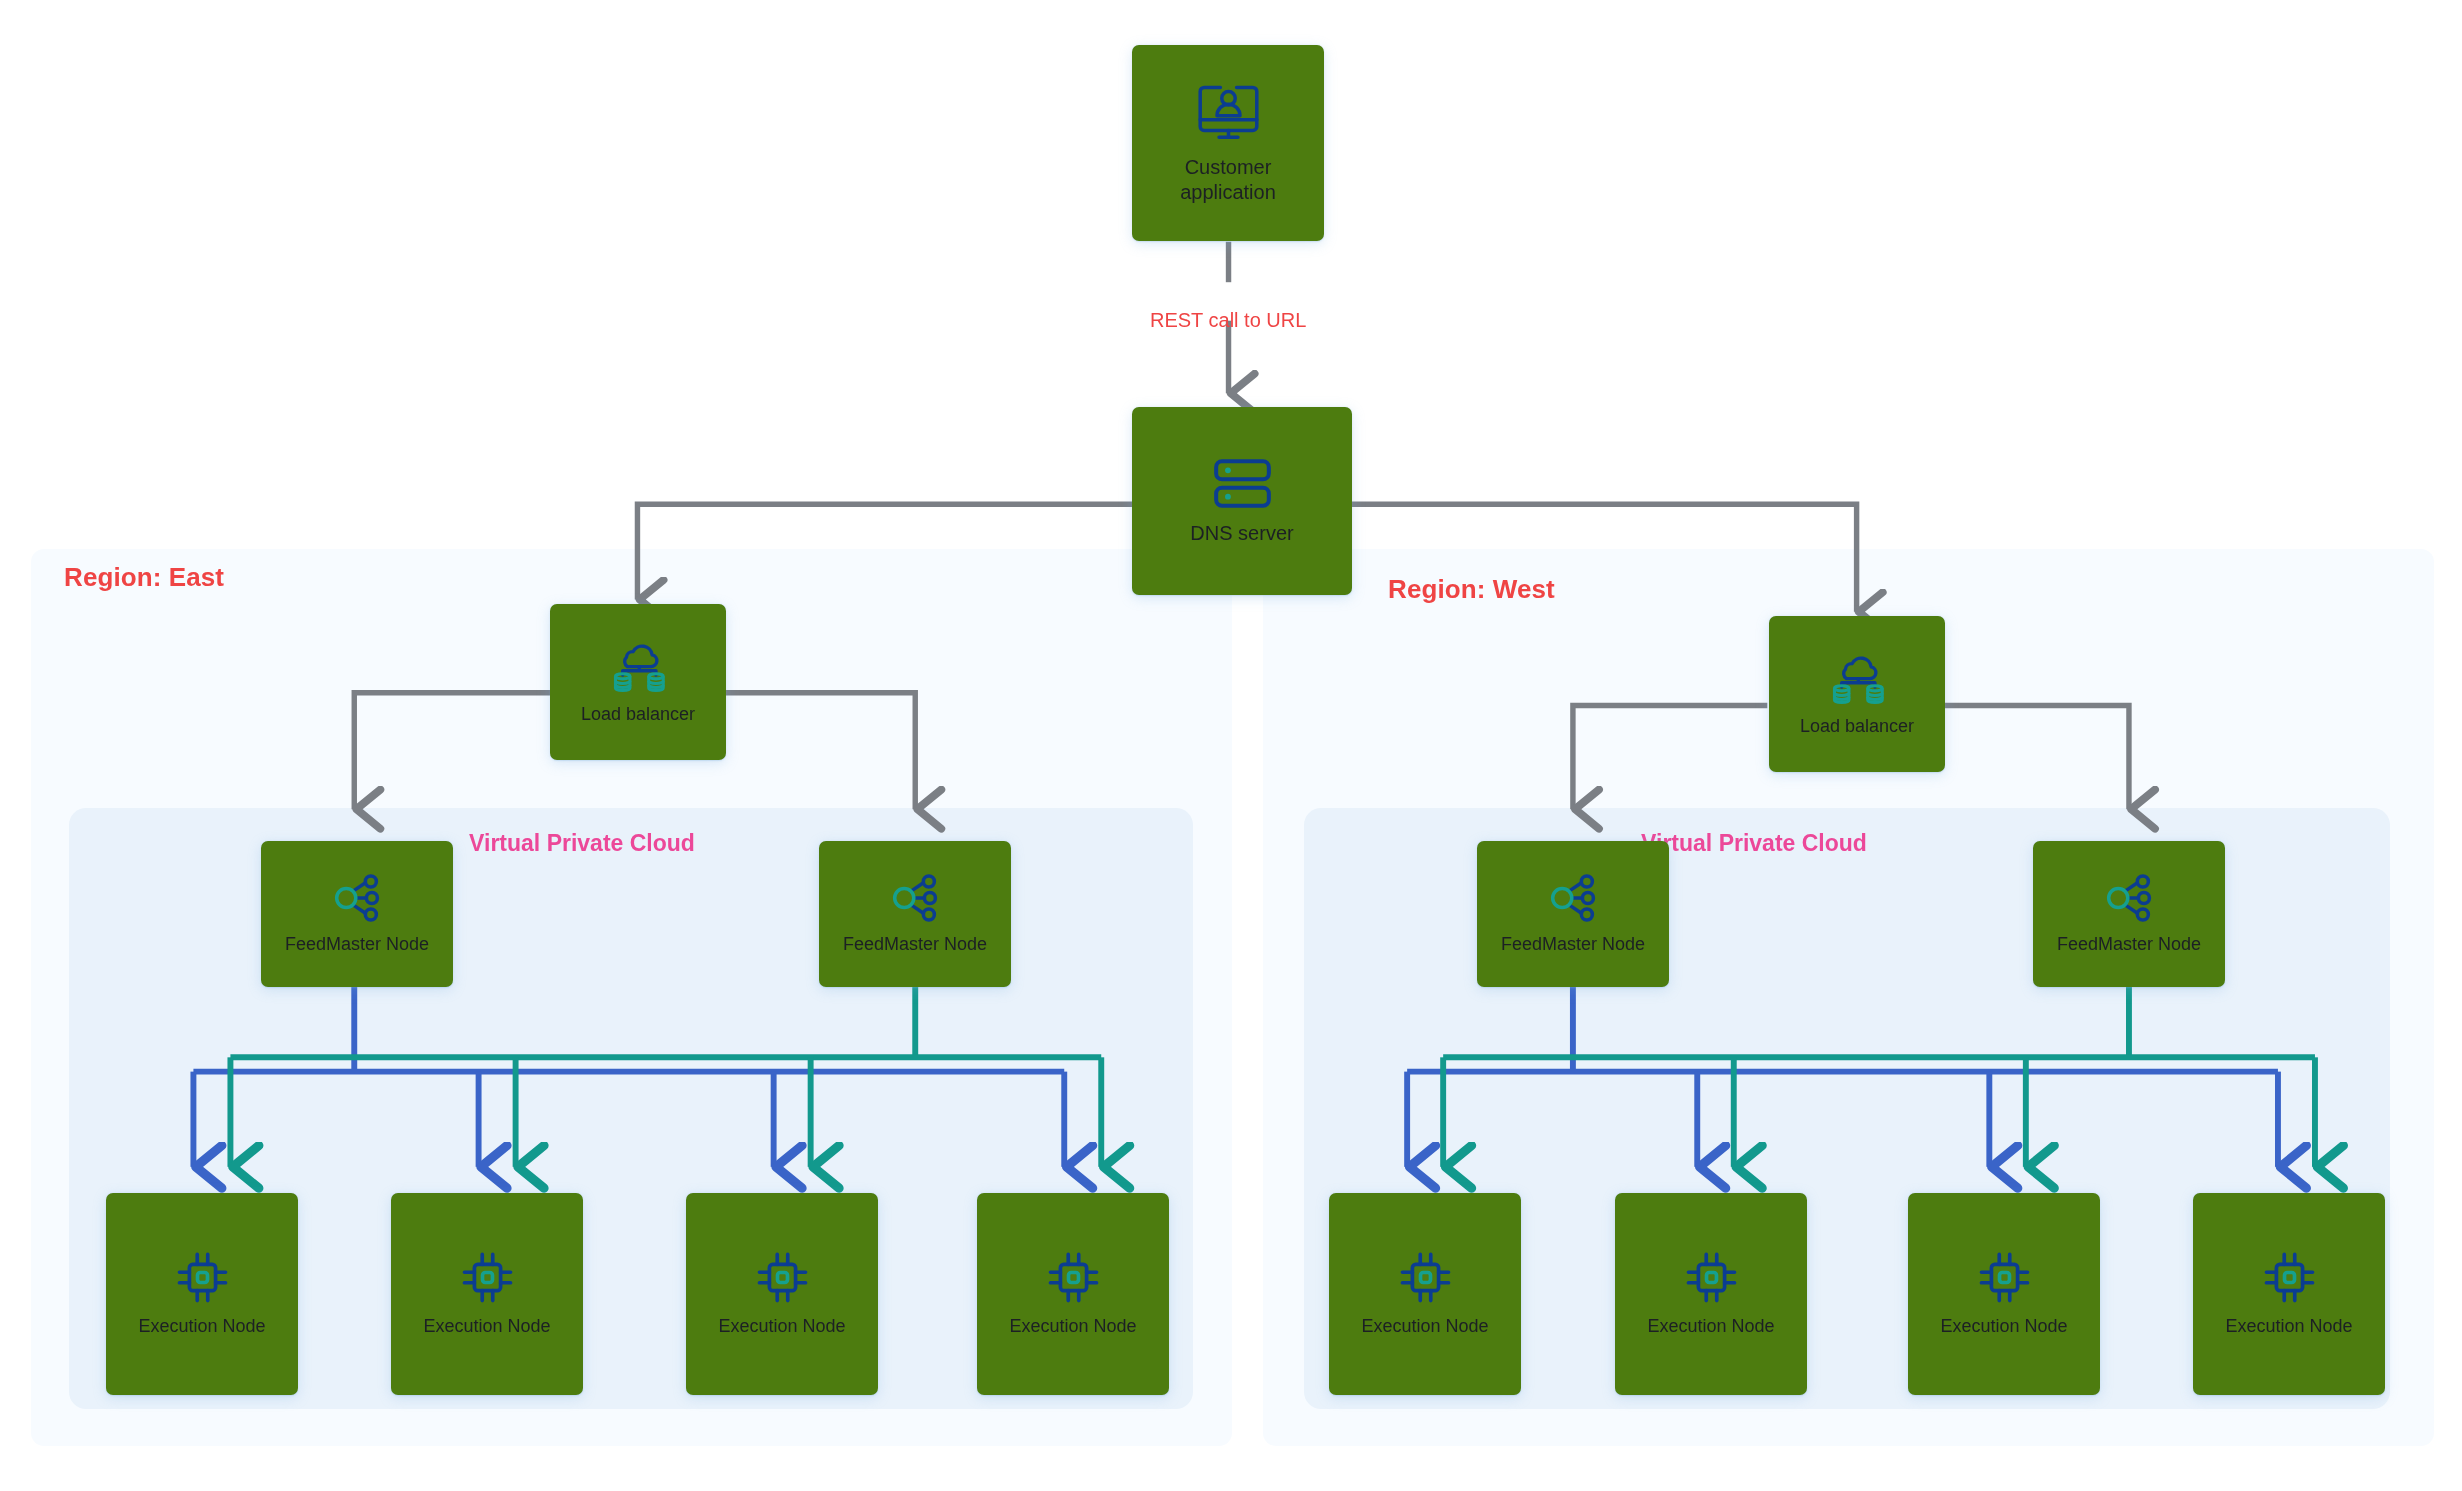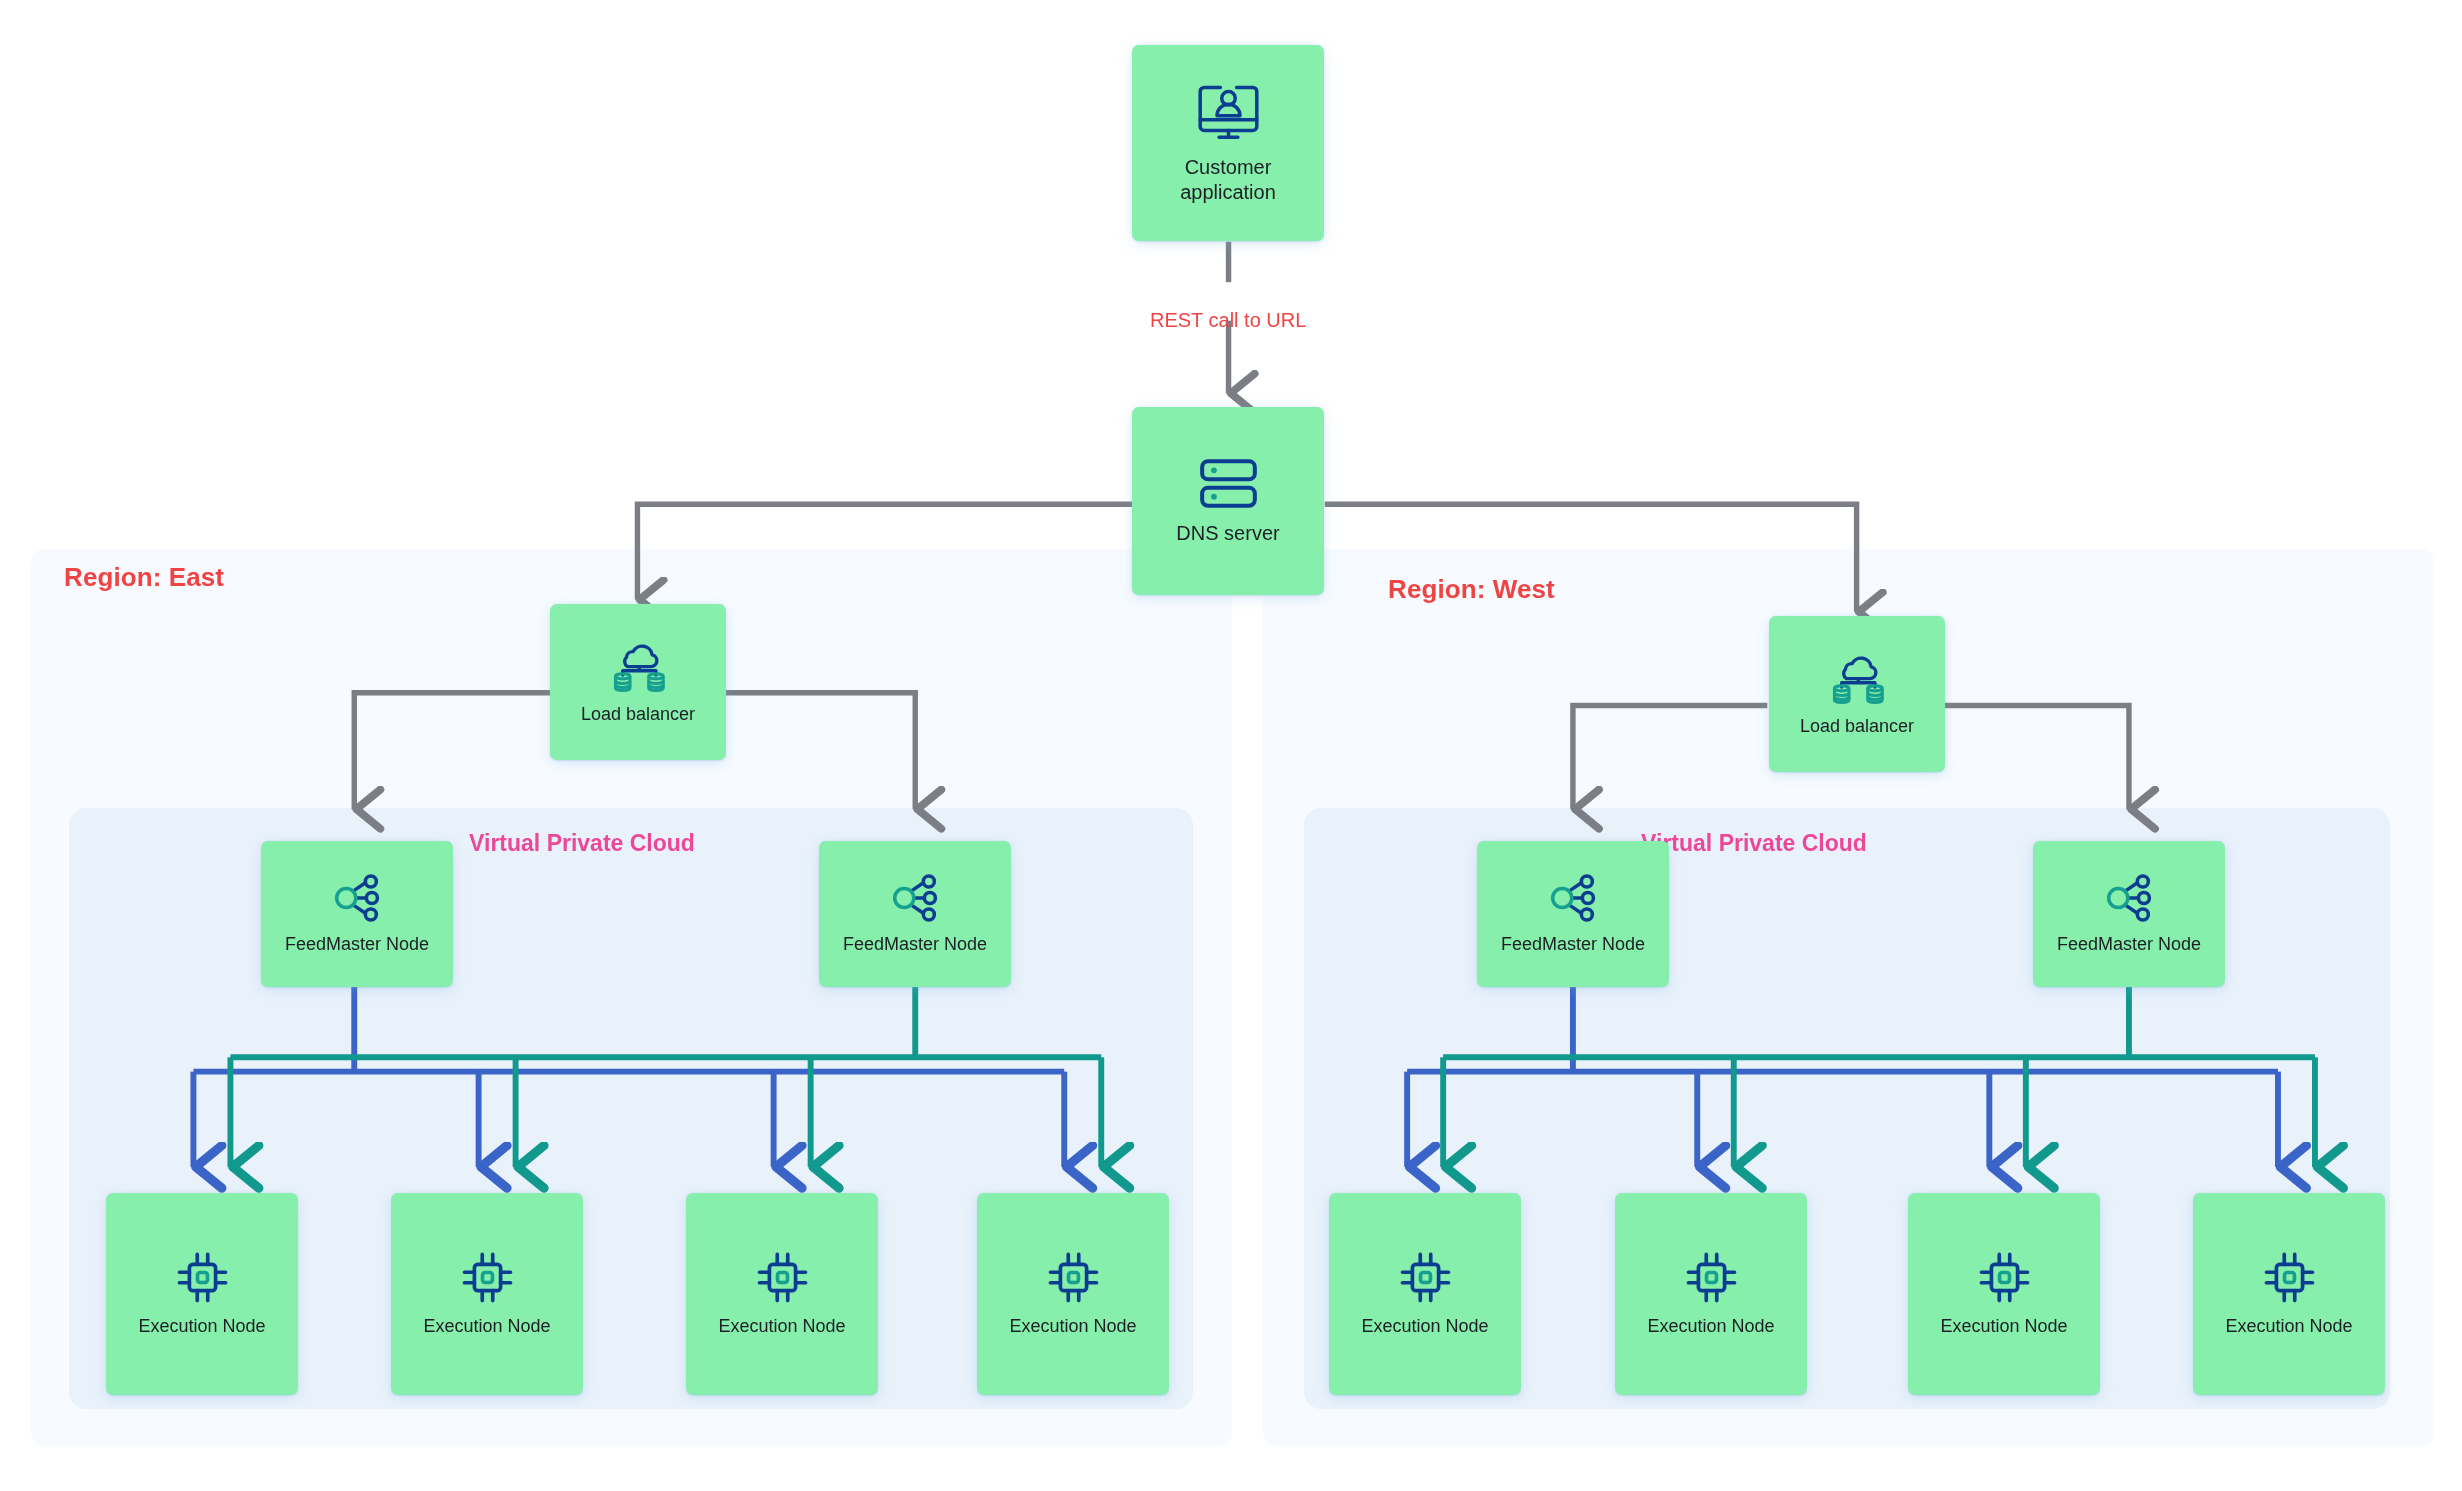--- a/index.html
+++ b/index.html
@@ -17,21 +17,21 @@
     position:absolute;color:#ef4444;font-weight:700;
     font-size:26px;letter-spacing:0.1px;white-space:nowrap;
   }
   .vpc-label{
     position:absolute;color:#ec4899;font-weight:600;
     font-size:23px;white-space:nowrap;text-align:center;
   }
 
   
   .card{
-    position:absolute;background:#86efac;border-radius:7px;
+    position:absolute;background:#4d7c0f;border-radius:7px;
     box-shadow:0 3px 13px rgba(120,175,225,.26),0 0.5px 1.5px rgba(120,175,225,.3);
     display:flex;flex-direction:column;align-items:center;justify-content:center;
     box-sizing:border-box;
   }
   .card .ico{display:block;}
   .card .cap{
     color:#1c2024;text-align:center;line-height:1.22;
     font-size:18px;white-space:pre-line;margin-top:9px;
   }
   .card.big .cap{font-size:20px;}
@@ -134,21 +134,21 @@
         <path d="M3 28 V33 a3 3 0 0 0 3 3 H42 a3 3 0 0 0 3 -3 V28"></path>
         <path d="M24 36 V41 M17 41 H31"></path>
         <circle cx="24" cy="12" r="5"></circle>
         <path d="M15.5 25 a8.5 8.5 0 0 1 17 0 Z"></path>
       </svg>
     </span>
     <span class="cap">Customer
 application</span>
   </div>
 
-  <div class="card big" style="left:1132px;top:407px;width:192px;height:188px;">
+  <div class="card big" style="left:1132px;top:407px;width:220px;height:188px;">
     <span class="ico">
       <svg width="61" height="53" viewBox="0 0 44 38" fill="none">
         <rect x="3" y="3" width="38" height="13" rx="4.2" stroke="#0b3d91" stroke-width="2.9"></rect>
         <rect x="3" y="22" width="38" height="13" rx="4.2" stroke="#0b3d91" stroke-width="2.9"></rect>
         <circle cx="11.5" cy="9.5" r="2.1" fill="#15a08f"></circle>
         <circle cx="11.5" cy="28.5" r="2.1" fill="#15a08f"></circle>
       </svg>
     </span>
     <span class="cap">DNS server</span>
   </div>

